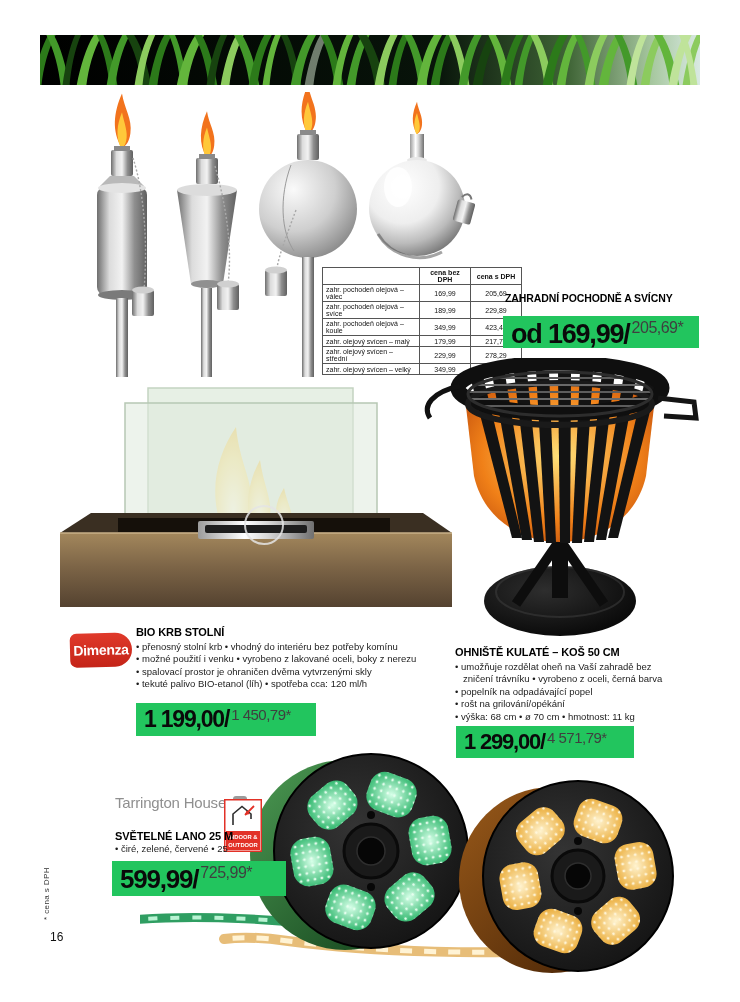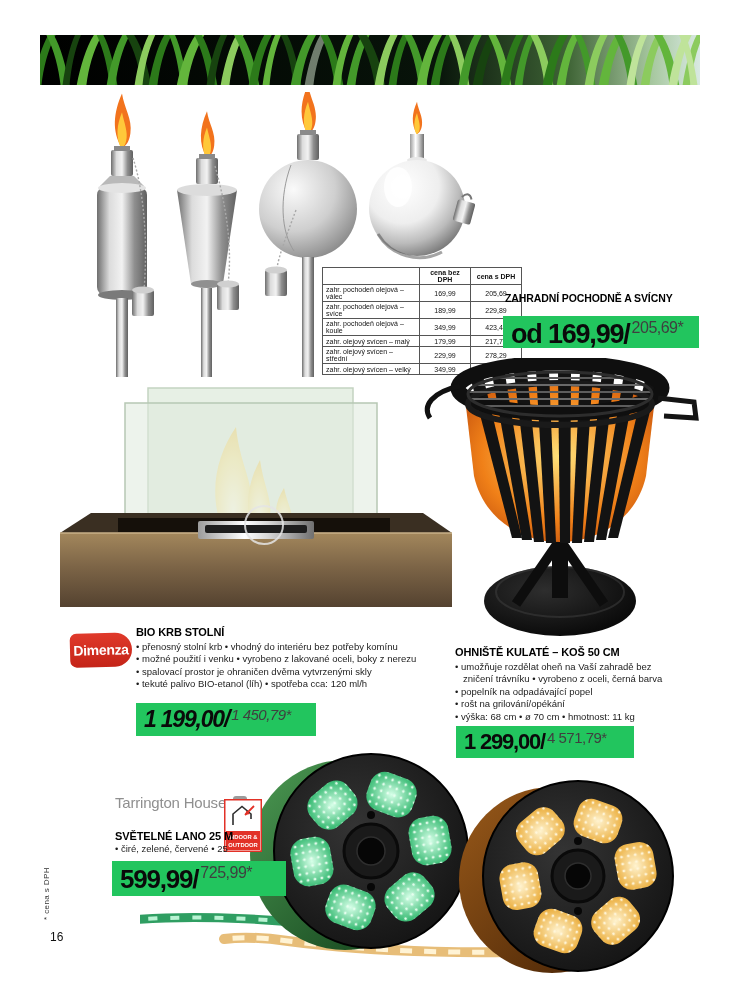--- a/index.html
+++ b/index.html
@@ -323,21 +323,21 @@
   <div class="abs dimenza" style="left:70px;top:633px;width:62px;height:34px;">
     <span>Dimenza</span>
   </div>
   <div class="abs sec-title" style="left:136px;top:626px;">BIO KRB STOLNÍ</div>
   <ul class="bullets abs" style="left:136px;top:641px;width:300px;">
     <li>přenosný stolní krb • vhodný do interiéru bez potřeby komínu</li>
     <li>možné použití i venku  • vyrobeno z lakované oceli, boky z nerezu</li>
     <li>spalovací prostor je ohraničen dvěma vytvrzenými skly</li>
     <li>tekuté palivo BIO-etanol (líh) • spotřeba cca: 120 ml/h</li>
   </ul>
-  <div class="abs pricebox" style="left:136px;top:703px;width:164px;height:28px;z-index:3;font-style:italic;">
+  <div class="abs pricebox" style="left:136px;top:703px;width:164px;height:28px;z-index:3;">
     <span class="p-main" style="font-size:23px;">1 199,00/</span>
     <span class="p-vat" style="font-size:15px;">1 450,79*</span>
   </div>
 
   <div class="abs sec-title" style="left:455px;top:646px;">OHNIŠTĚ KULATÉ – KOŠ 50 CM</div>
   <ul class="bullets abs" style="left:455px;top:661px;width:212px;">
     <li>umožňuje rozdělat oheň na Vaší zahradě bez zničení trávníku • vyrobeno z oceli, černá barva</li>
     <li>popelník na odpadávající popel</li>
     <li>rošt na grilování/opékání</li>
     <li>výška: 68 cm • ø 70 cm • hmotnost: 11 kg</li>

